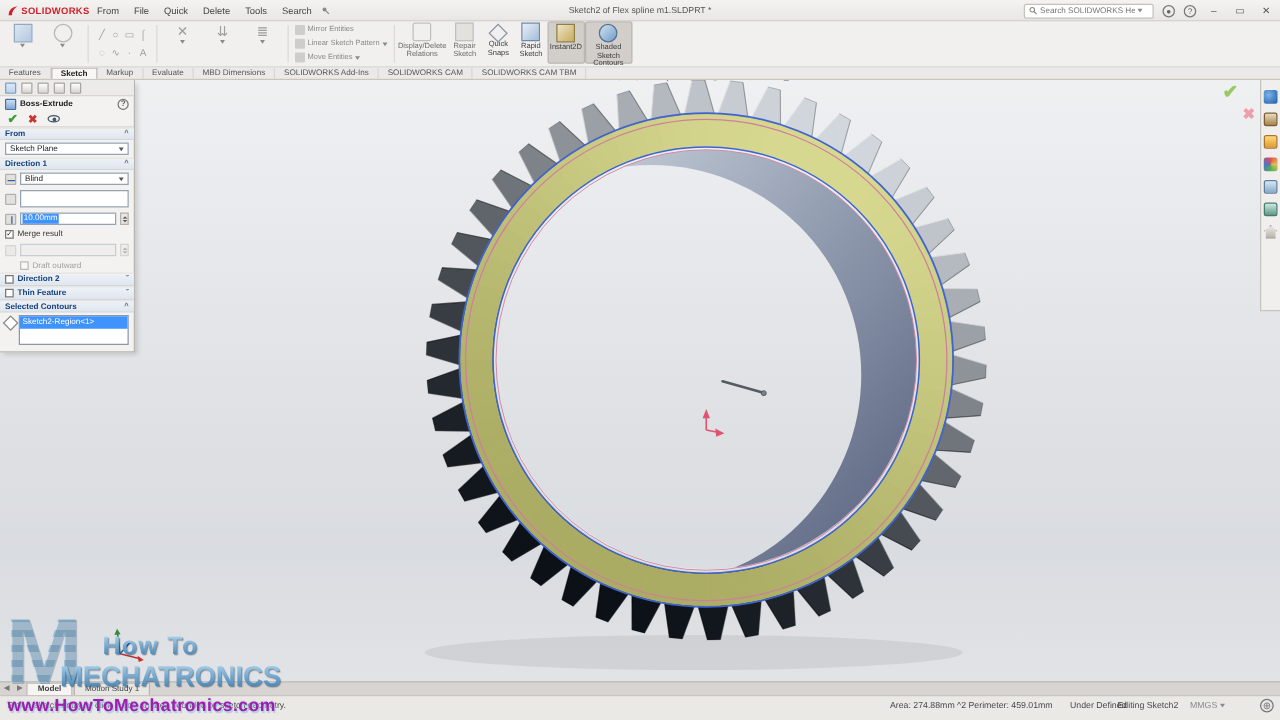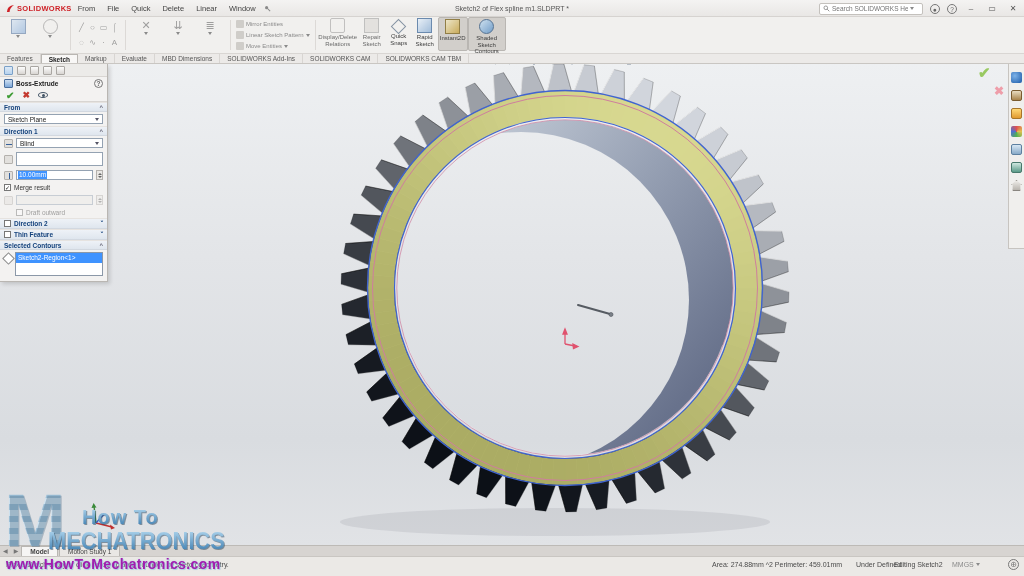--- a/index.html
+++ b/index.html
@@ -482,22 +482,22 @@
   <div id="sw-logo">
     <svg class="mark" viewBox="0 0 10 10">
         <path d="M1 9 Q1 2 9 1 Q4 4 4 9 Z" fill="#cf2127"></path>
       </svg>
     <span class="word">SOLIDWORKS</span>
   </div>
   <span class="menu-item">From</span>
   <span class="menu-item">File</span>
   <span class="menu-item">Quick</span>
   <span class="menu-item">Delete</span>
-  <span class="menu-item">Linear</span>
-  <span class="menu-item">Window</span>
+  <span class="menu-item">Tools</span>
+  <span class="menu-item">Search</span>
   <svg id="pin-icon" viewBox="0 0 8 8">
       <circle cx="3" cy="3" r="1.8" fill="#8a8a8a"></circle>
       <line x1="4" y1="4" x2="7" y2="7" stroke="#8a8a8a" stroke-width="1.2"></line>
     </svg>
   <div id="doc-title">Sketch2 of Flex spline m1.SLDPRT *</div>
   <div id="title-right">
     <div id="search-box">
       <svg width="7" height="7" viewBox="0 0 10 10">
           <circle cx="4" cy="4" r="2.6" fill="none" stroke="#888" stroke-width="1.2"></circle>
           <line x1="6" y1="6" x2="9" y2="9" stroke="#888" stroke-width="1.3"></line>

